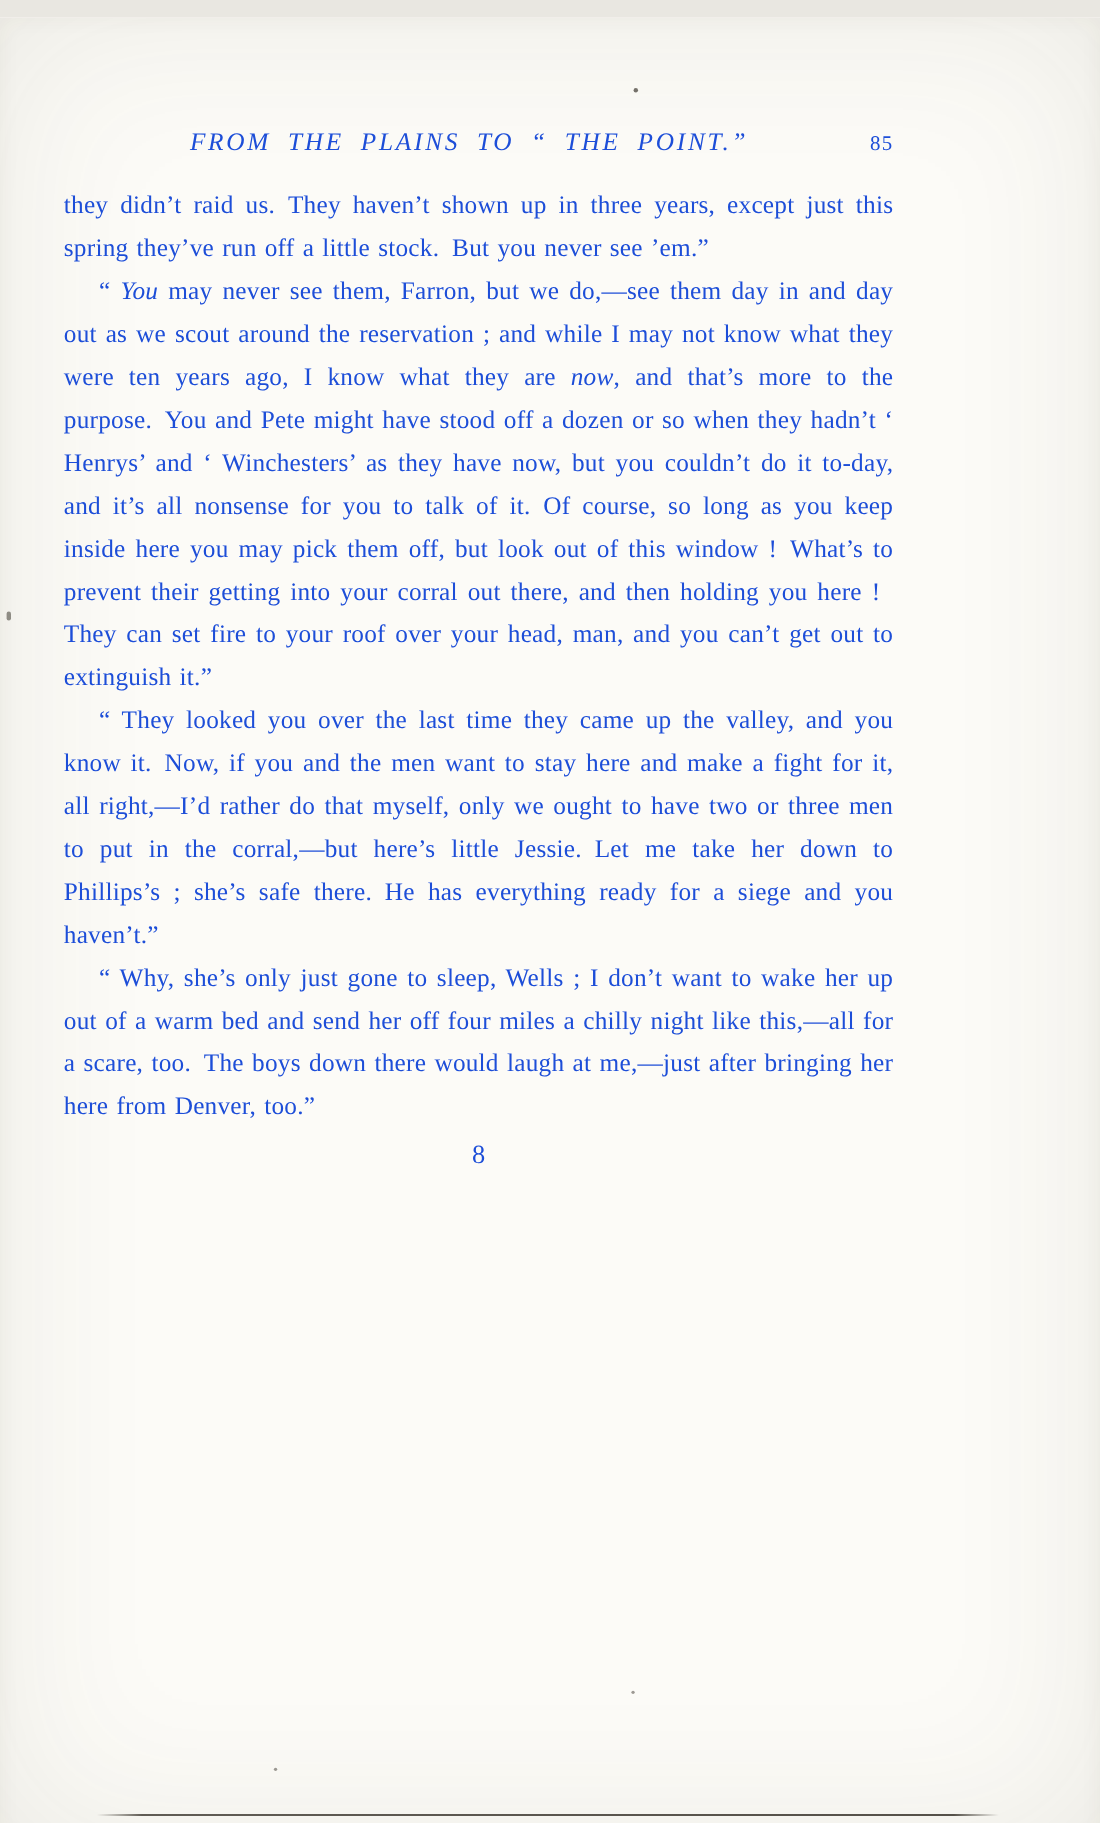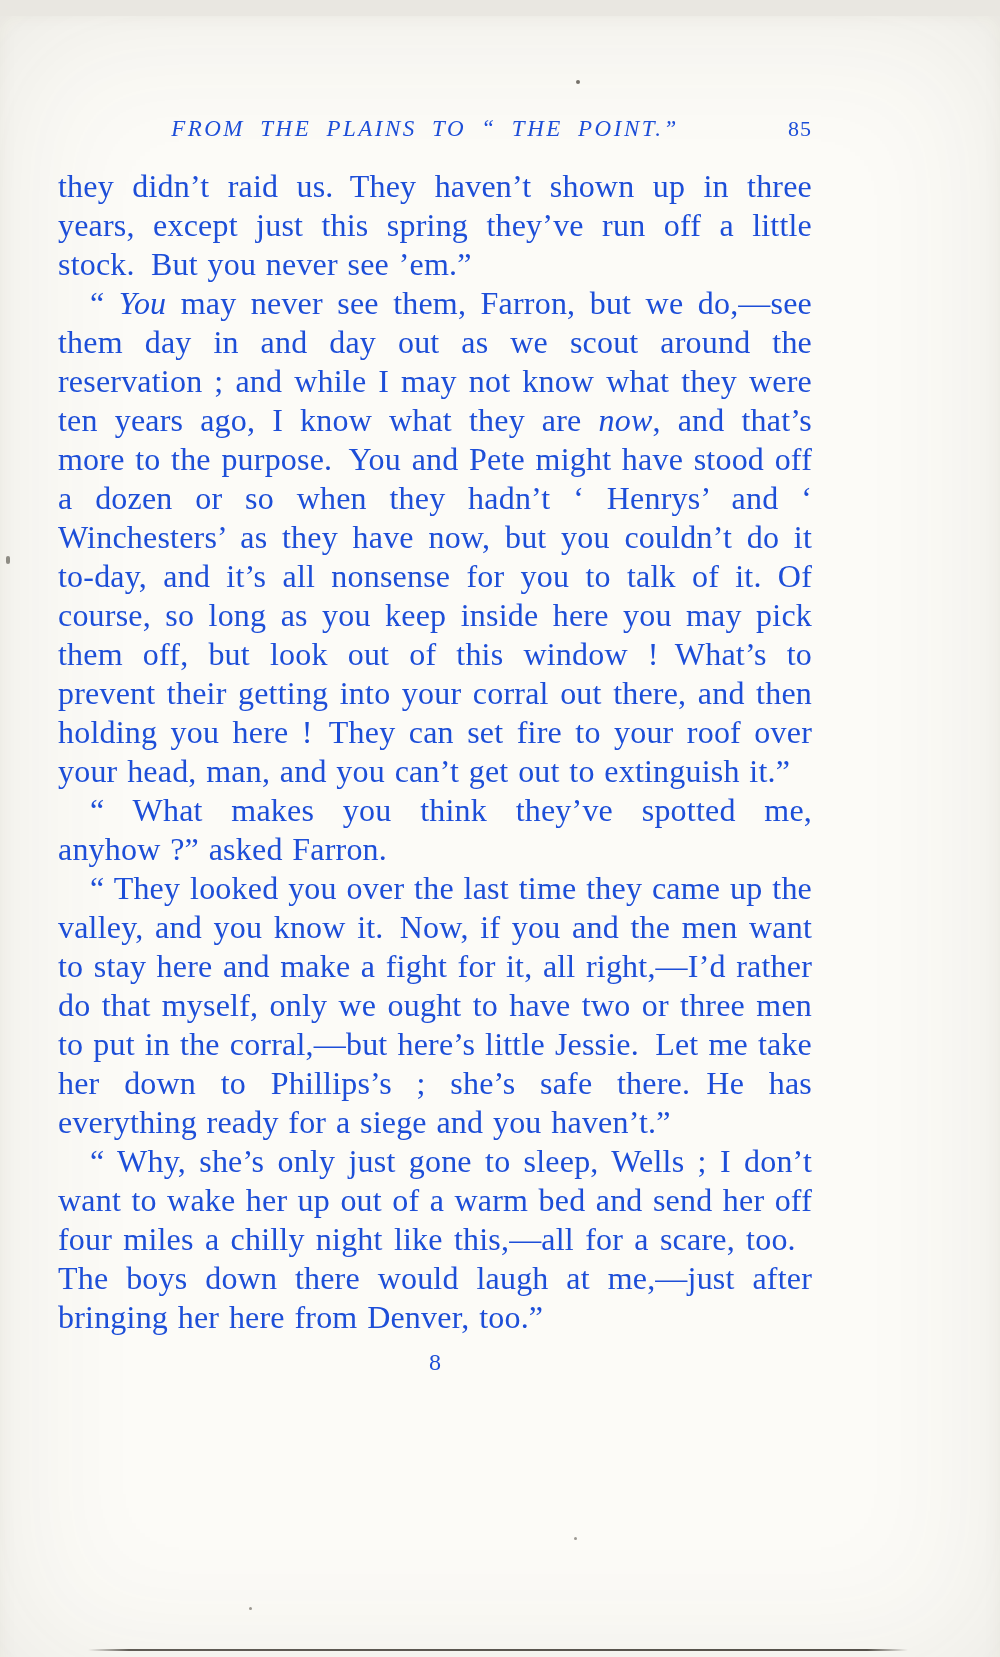--- a/index.html
+++ b/index.html
@@ -33,27 +33,27 @@
     text-align: center;
     font-style: italic;
     font-size: 23px;
     letter-spacing: 2.5px;
     word-spacing: 7px;
     padding-left: 30px;
     white-space: nowrap;
   }
   .page-number {
     font-style: normal;
-    font-size: 22px;
+    font-size: 19px;
     letter-spacing: 1px;
     margin-left: 26px;
   }
   .body-text {
     margin-top: 25px;
-    font-size: 32px;
+    font-size: 23px;
     line-height: 39px;
     text-align: justify;
     letter-spacing: 0.2px;
     word-spacing: 1.5px;
   }
   .body-text p {
     margin: 0;
   }
   .body-text p.indent {
     text-indent: 32px;
@@ -95,21 +95,20 @@
   <div class="content">
 
     <div class="header-row">
       <span class="running-title">FROM THE PLAINS TO “ THE POINT.”</span>
       <span class="page-number">85</span>
     </div>
 
     <div class="body-text">
         <p class="para"><span>they didn’t raid us. They haven’t shown up in three years, except just this spring they’ve run off a little stock. But you never see ’em.”</span></p>
         <p class="para indent"><span>“ </span><em>You</em><span> may never see them, Farron, but we do,—see them day in and day out as we scout around the reservation&nbsp;; and while I may not know what they were ten years ago, I know what they are </span><em>now</em><span>, and that’s more to the purpose. You and Pete might have stood off a dozen or so when they hadn’t ‘ Henrys’ and ‘ Winchesters’ as they have now, but you couldn’t do it to-day, and it’s all nonsense for you to talk of it. Of course, so long as you keep inside here you may pick them off, but look out of this window&nbsp;! What’s to prevent their getting into your corral out there, and then holding you here&nbsp;! They can set fire to your roof over your head, man, and you can’t get out to extinguish it.”</span></p>
-        <p class="para indent"><span>“ What makes you think they’ve spotted me, anyhow&nbsp;?” asked Farron.</span></p>
         <p class="para indent"><span>“ They looked you over the last time they came up the valley, and you know it. Now, if you and the men want to stay here and make a fight for it, all right,—I’d rather do that myself, only we ought to have two or three men to put in the corral,—but here’s little Jessie. Let me take her down to Phillips’s&nbsp;; she’s safe there. He has everything ready for a siege and you haven’t.”</span></p>
         <p class="para indent"><span>“ Why, she’s only just gone to sleep, Wells&nbsp;; I don’t want to wake her up out of a warm bed and send her off four miles a chilly night like this,—all for a scare, too. The boys down there would laugh at me,—just after bringing her here from Denver, too.”</span></p>
       </div>
 
     <div class="footer-sig">
       <span>8</span>
     </div>
 
   </div>
 

